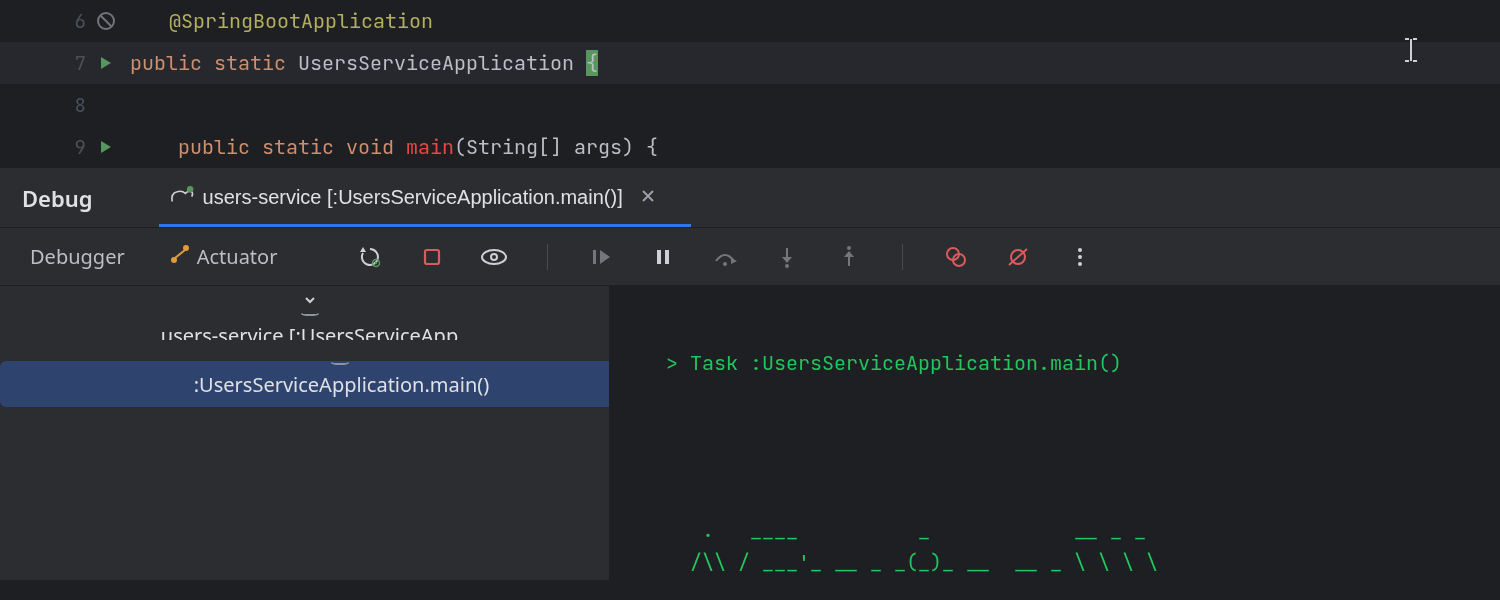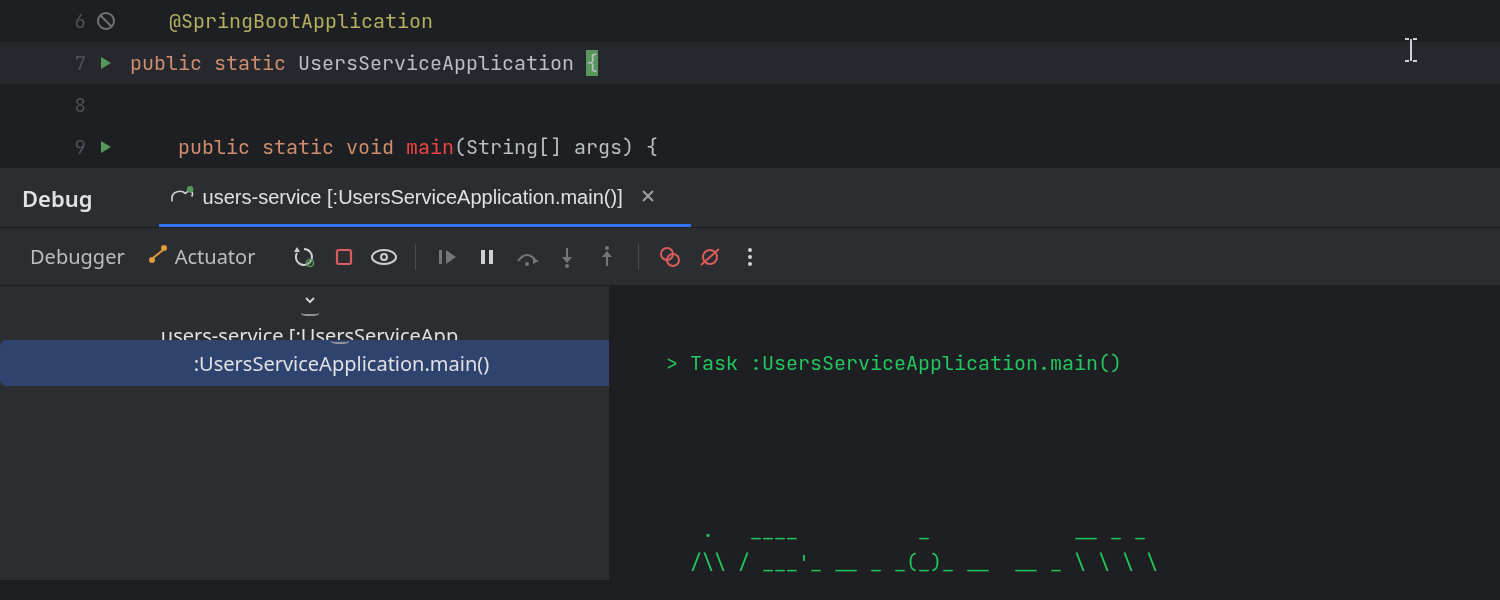--- a/index.html
+++ b/index.html
@@ -60,21 +60,21 @@
     color:#dfe1e5; font-family: Liberation Sans, sans-serif; font-size:20px;
     height:100%;
     position:relative;
   }
   .run-tab .underline {
     position:absolute; left:-10px; right:-36px; bottom:0; height:3px; background:#3574f0;
   }
   .close-x { color:#9aa0a6; font-size:18px; margin-left:10px; }
 
   .tw-toolbar {
-    height: 58px; display:flex; align-items:center; gap:6px;
+    height: 58px; display:flex; align-items:center; gap:28px;
     padding: 0 22px; background:#2b2d30;
     border-bottom: 1px solid #1e1f22;
     font-family: ui-sans-serif, system-ui, sans-serif; font-size:20px;
     color:#bcbec4;
   }
   .tw-subtab { padding: 0 8px; height:100%; display:flex; align-items:center; position:relative; }
   .tw-subtab.active { color:#dfe1e5; }
   .tw-subtab.active::after {
     content:""; position:absolute; left:0; right:0; bottom:0; height:3px; background:#3574f0;
   }
@@ -85,21 +85,21 @@
   .tw-body { height: 294px; }
   .tree-pane {
     width: 610px; background:#2b2d30; border-right:1px solid #1e1f22;
     padding-top:8px;
   }
   .tree-row {
     display:flex; align-items:center; height:46px; padding-left:10px;
     font-family: ui-sans-serif, system-ui, sans-serif; font-size:20px;
     color:#dfe1e5; gap:6px; white-space:nowrap; overflow:hidden;flex-direction:column;
   }
-  .tree-row.selected { background:#2e436e; border-radius:6px 0 0 6px; }
+  .tree-row.selected { background:#2e436e; border-radius:6px 0 0 6px;margin-top:21px; }
   .tree-row .ts { color:#868a91; font-size:24px; margin-left:auto; padding-right:10px; }
   .tree-row .ts.sel { color:#c0c8d6; }
   .console-pane {
     flex:1; background:#1e1f22; padding:12px 16px;
     white-space:pre; font-size:20px; color:#22c55e;
     overflow:hidden;
     margin-left:40px;
   }
 
   .spinner {

